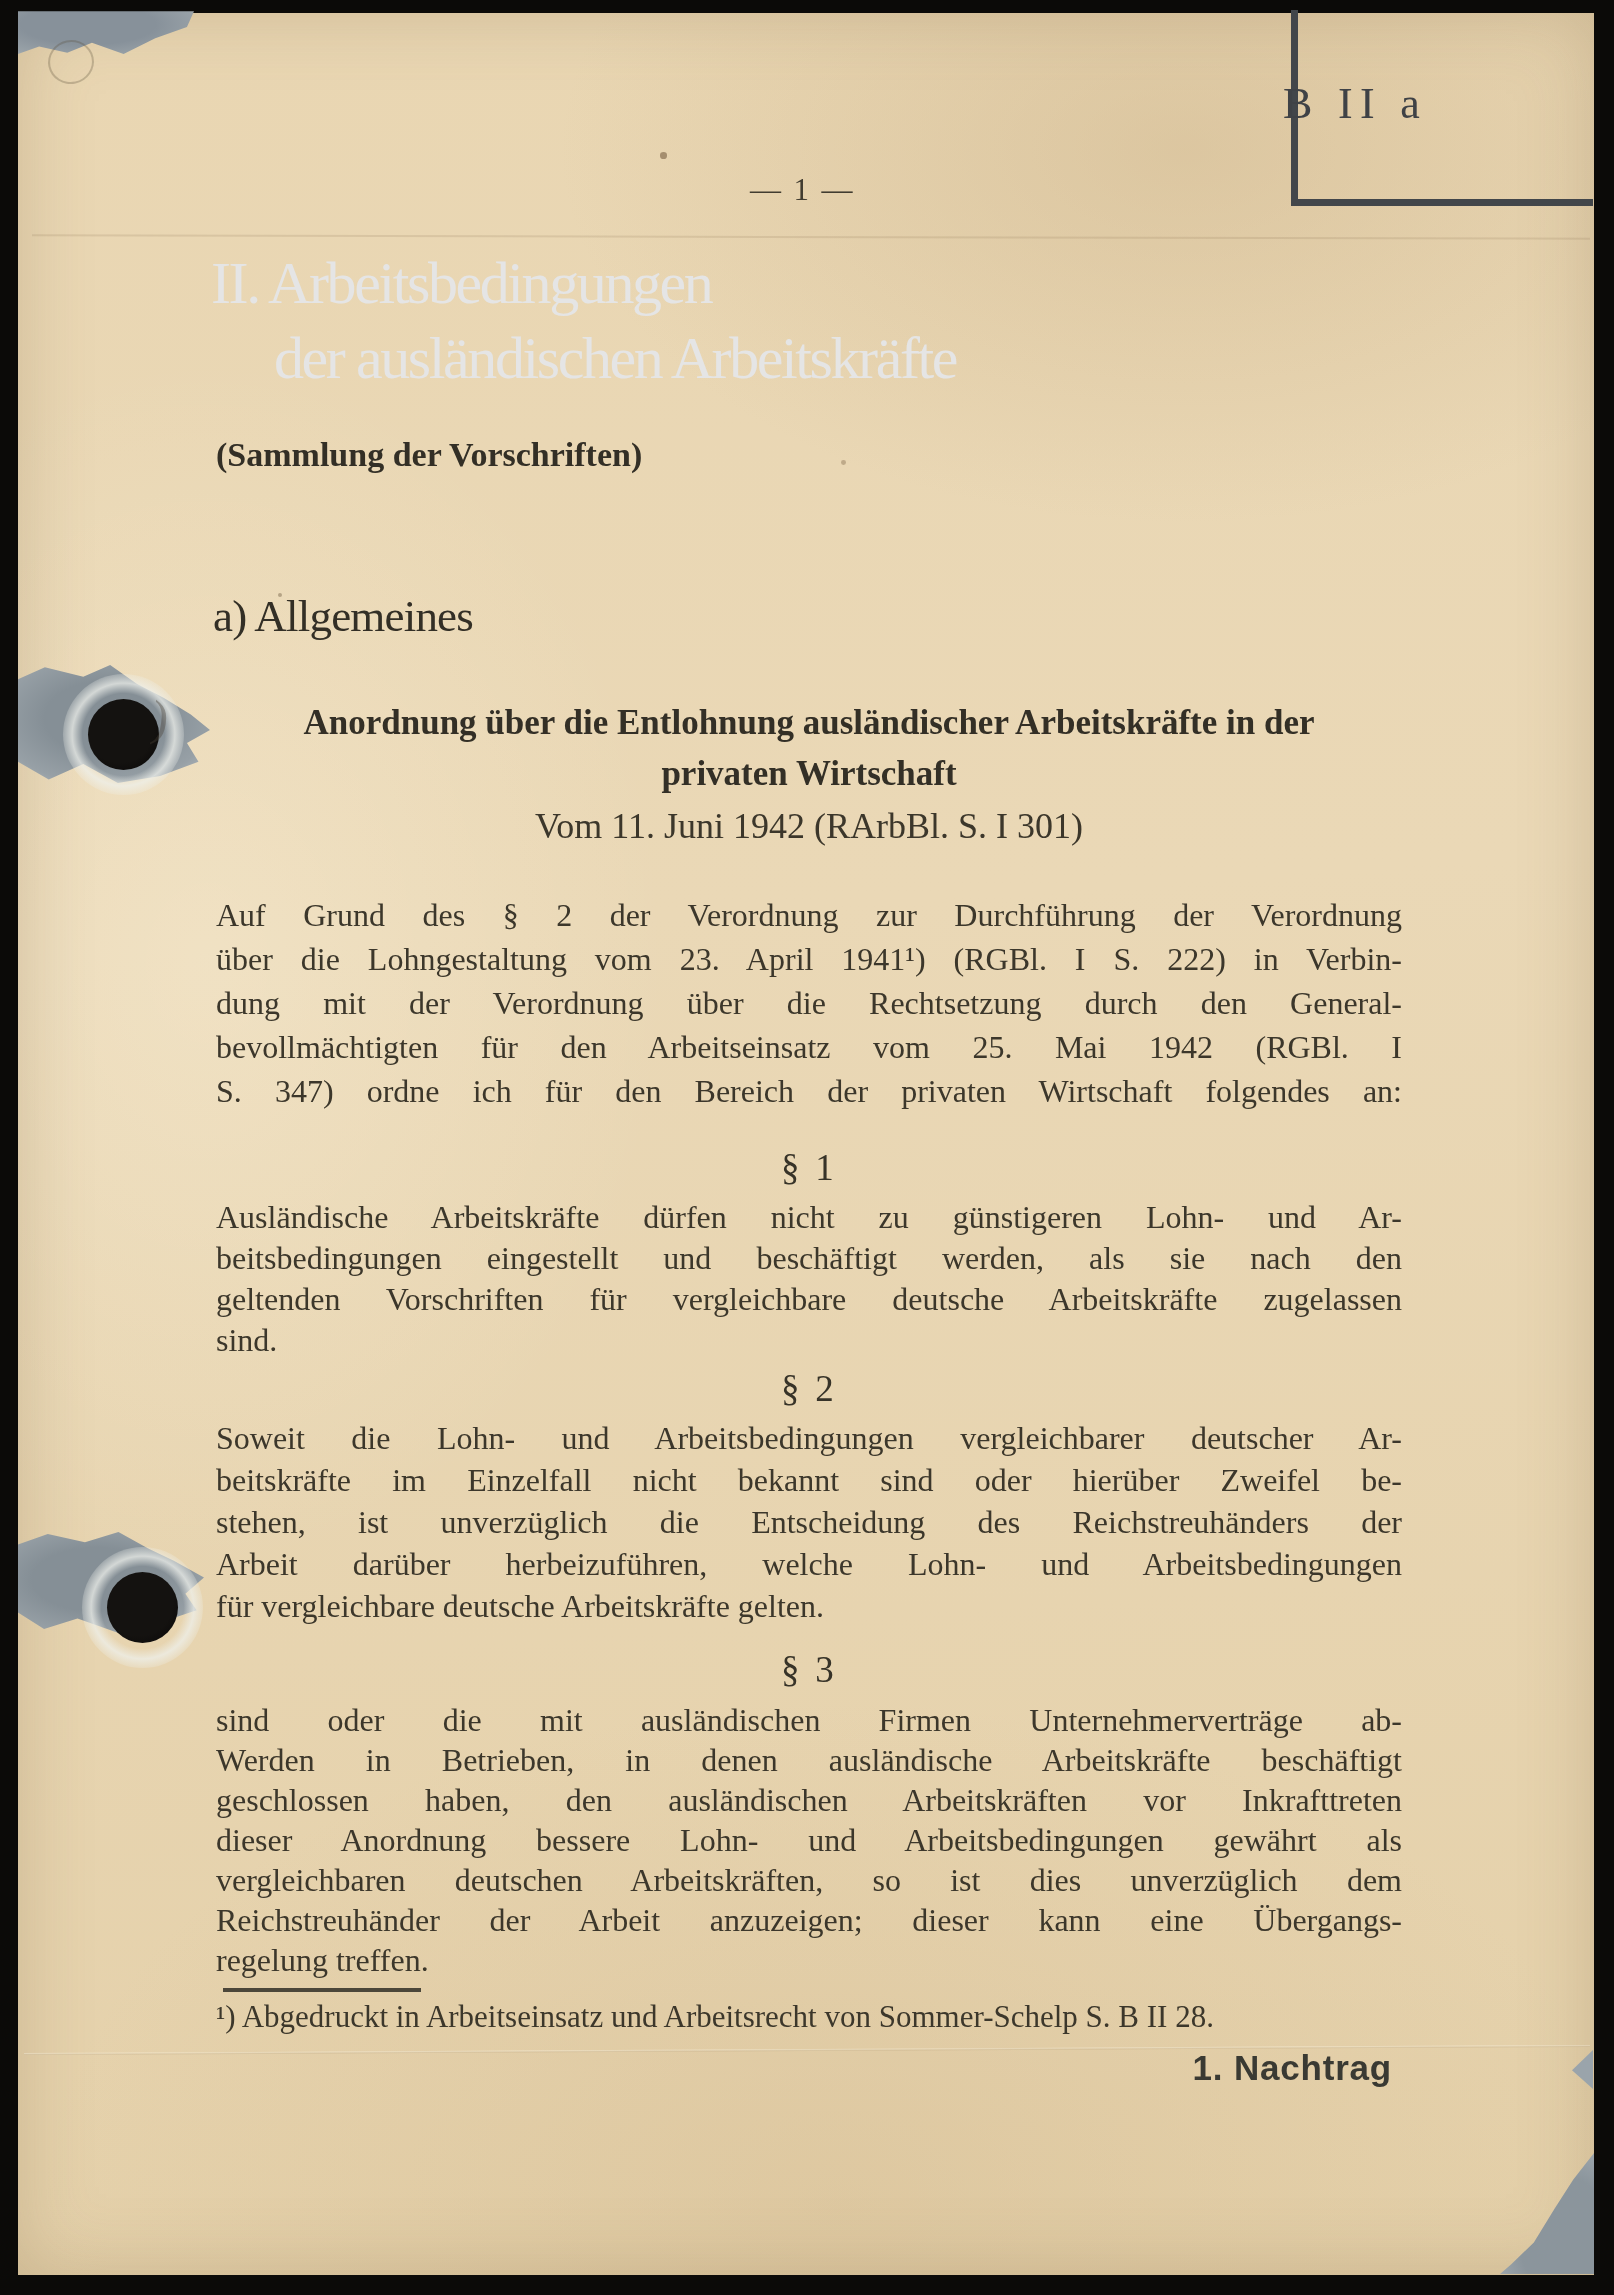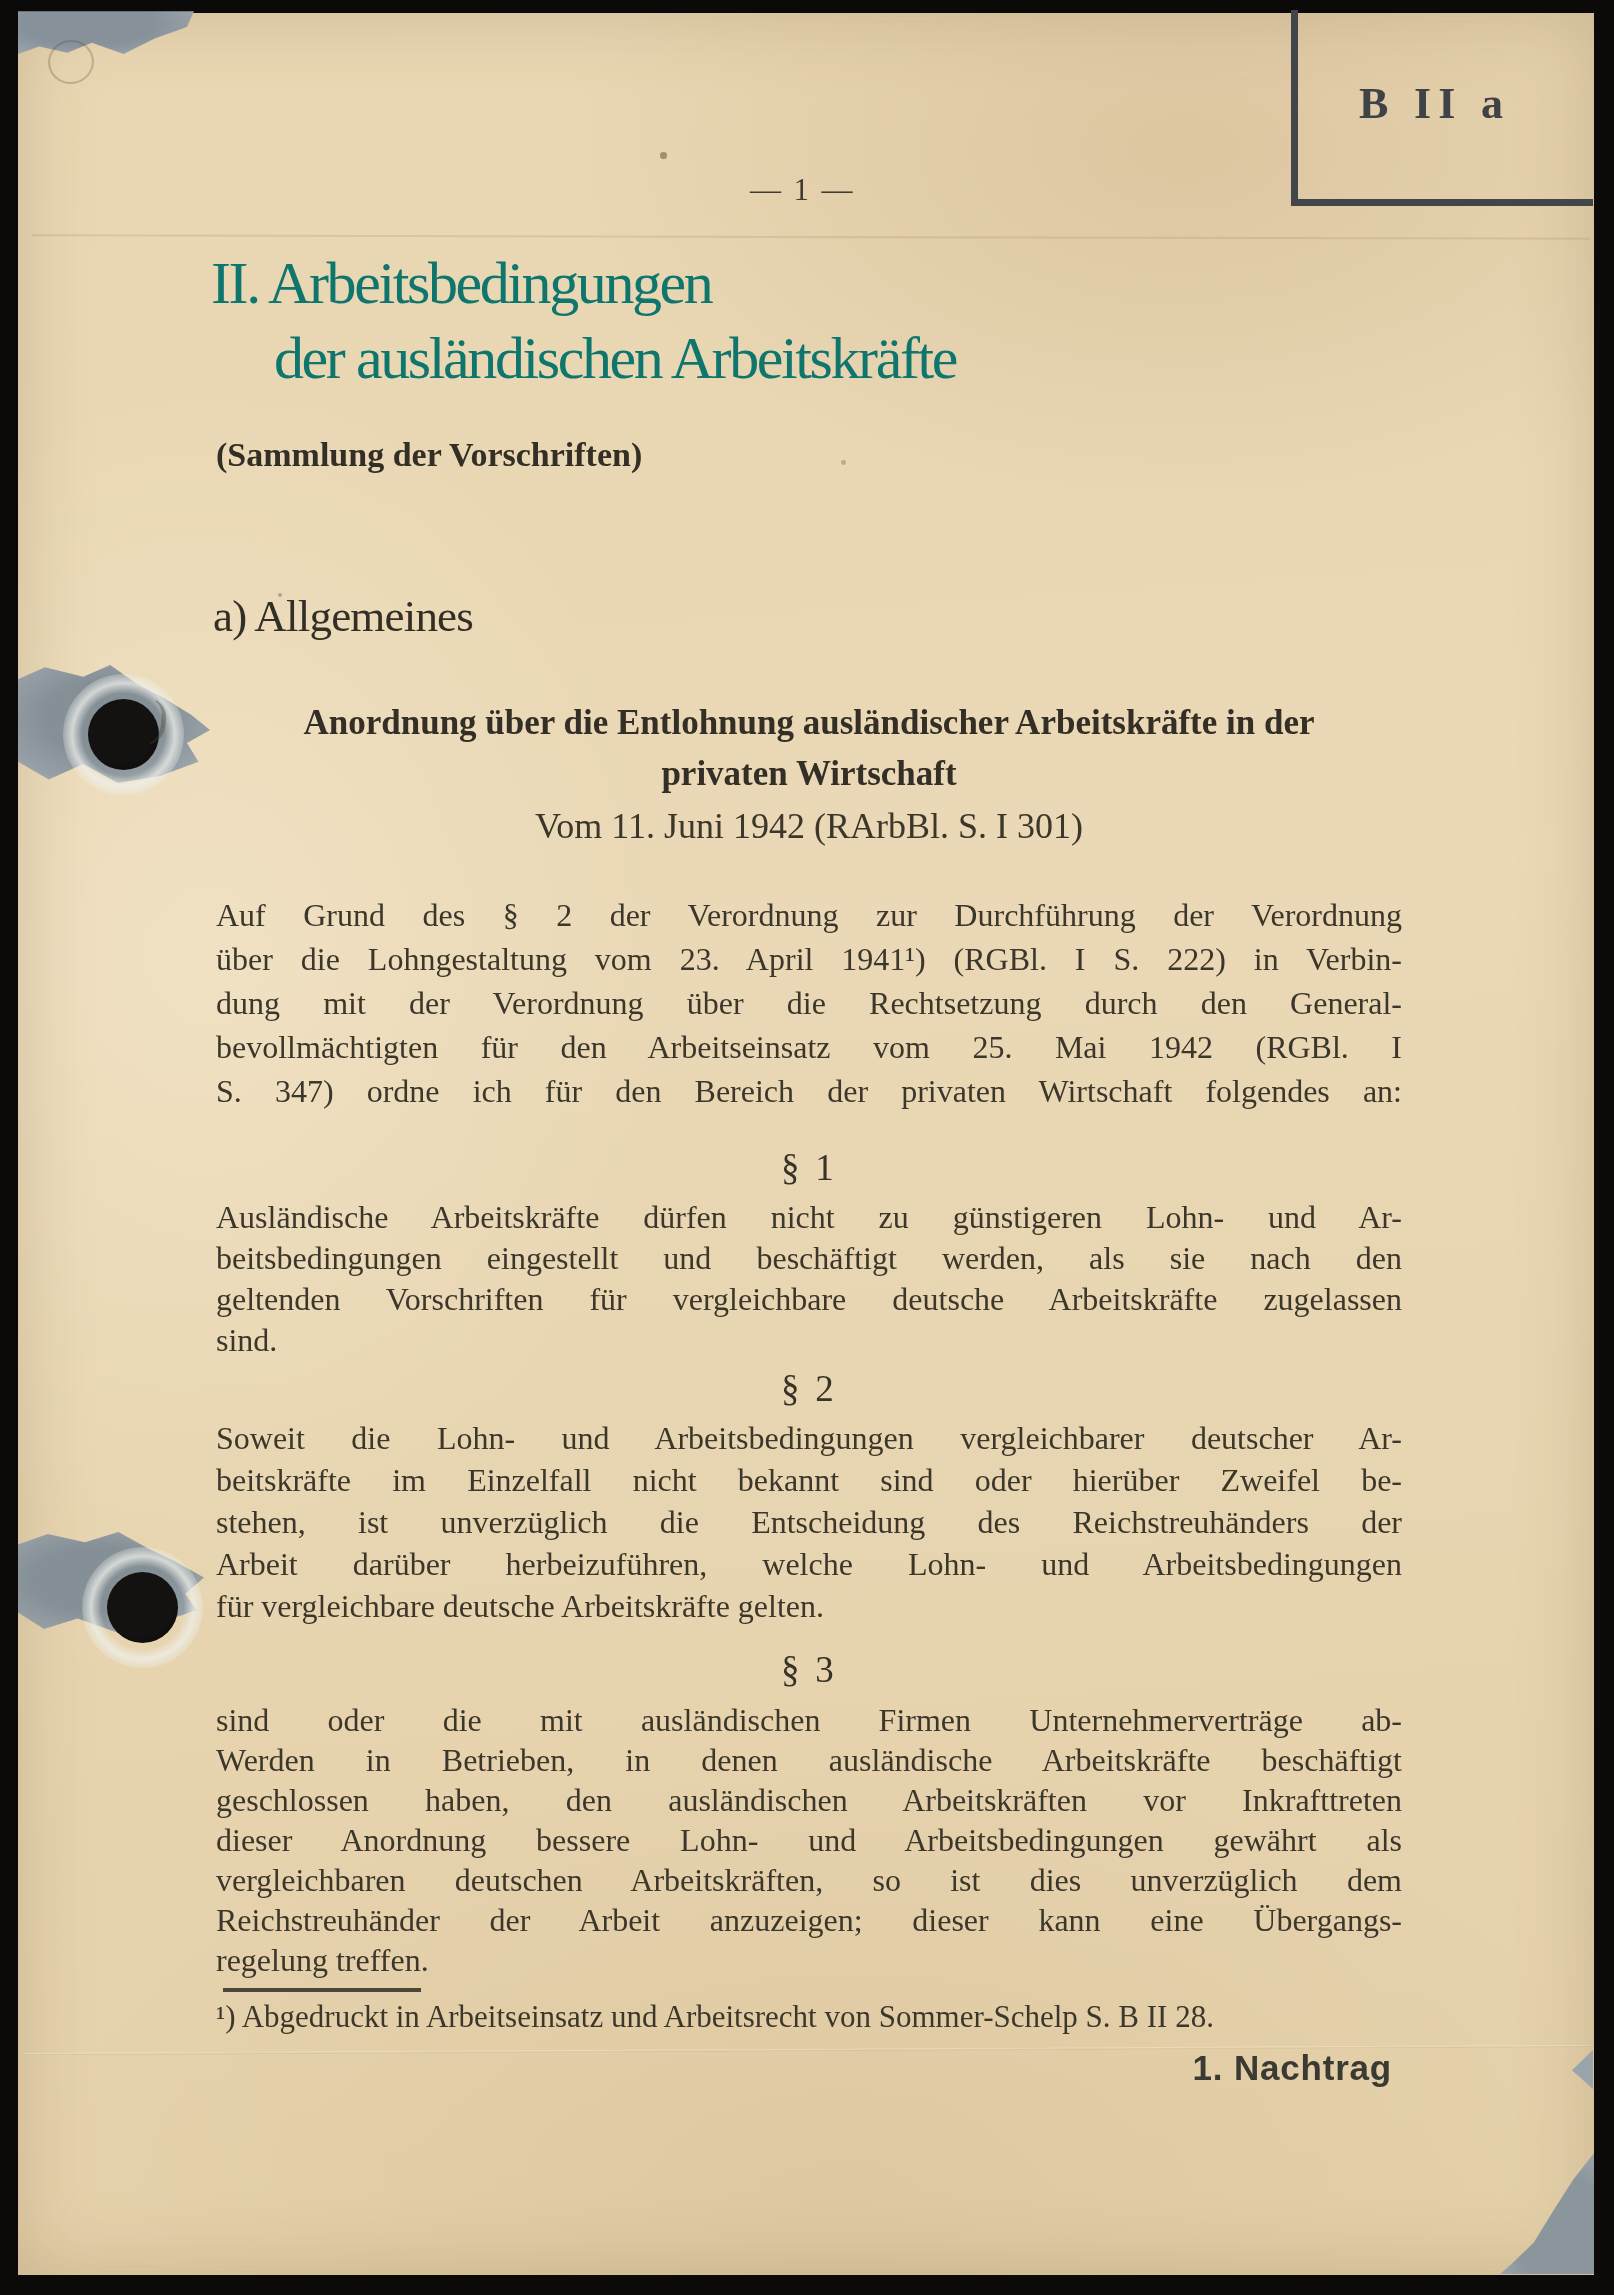--- a/index.html
+++ b/index.html
@@ -22,21 +22,21 @@
   .textblock .tline{text-align:justify;text-align-last:justify;white-space:normal;}
   .last-left .tline:last-child{text-align-last:left;}
   .lh55 .tline{line-height:44px;height:44px;}
   .lh51 .tline{line-height:41px;height:41px;}
   .lh52 .tline{line-height:42px;height:42px;}
   .lh50 .tline{line-height:40px;height:40px;}
   .para-num{
     position:absolute;left:216px;width:1186px;text-align:center;
     font-size:37px;color:#373328;letter-spacing:3.2px;line-height:1;
   }
-  .doc-title{color:#0f766e;letter-spacing:-2.4px;font-size:60px;line-height:1;}
+  .doc-title{color:#e5e5e5;letter-spacing:-2.4px;font-size:60px;line-height:1;}
   .gray-patch{position:absolute;}
   .hole{
     position:absolute;width:71px;height:71px;border-radius:50%;
     background:radial-gradient(circle at 45% 42%, #141210 0 60%, #060505 100%);
   }
   .hole-halo{
     position:absolute;width:121px;height:121px;border-radius:50%;
     background:radial-gradient(circle, rgba(236,238,233,0) 48%, rgba(238,240,235,0.75) 60%, rgba(238,240,235,0) 76%);
   }
   .crease{position:absolute;pointer-events:none;}
@@ -49,21 +49,21 @@
 
 <div class="gray-patch" style="left:18px;top:11.3px;width:176px;height:45px;
             background:radial-gradient(ellipse at 40% 30%, #87919a 0 45%, #99a2a8 75%, #c3c9cb 100%);
             clip-path:polygon(0 0,100% 0,96% 35%,78% 60%,60% 95%,42% 70%,28% 92%,12% 78%,0 95%);"></div>
 
 <div style="position:absolute;left:48px;top:40px;width:42px;height:40px;border:2.4px solid rgba(85,75,55,0.28);
             border-radius:50%;transform:rotate(-12deg);"></div>
 
 <div style="position:absolute;left:1291px;top:9.7px;width:295px;height:189px;
             border-left:7.3px solid #42464a;border-bottom:7.3px solid #42464a;"></div>
-<div class="abs" style="left:1359px;top:82px;font-size:44px;font-weight:bold;color:#3f4246;letter-spacing:7.3px;line-height:1;">B II a</div>
+<div class="abs" style="left:1283px;top:82px;font-size:44px;font-weight:normal;color:#3f4246;letter-spacing:7.3px;line-height:1;">B II a</div>
 
 <div class="abs" style="left:718px;top:174px;width:169px;text-align:center;font-size:31px;color:#413c30;letter-spacing:2.4px;line-height:1;">— 1 —</div>
 
 <div class="crease" style="left:32px;top:236px;width:1558px;height:1.6px;background:rgba(130,105,72,0.16);transform:rotate(0.12deg);"></div>
 
 <div class="abs doc-title" style="left:211px;top:253px;">II. Arbeitsbedingungen</div>
 <div class="abs doc-title" style="left:274px;top:328px;">der ausländischen Arbeitskräfte</div>
 <div class="abs" style="left:216px;top:436px;width:1186px;text-align:left;font-size:34px;font-weight:bold;color:#332f26;line-height:1.1;">(Sammlung der Vorschriften)</div>
 
 <div class="abs" style="left:213px;top:592px;font-size:45px;color:#332f26;letter-spacing:-0.8px;line-height:1.1;">a) Allgemeines</div>

